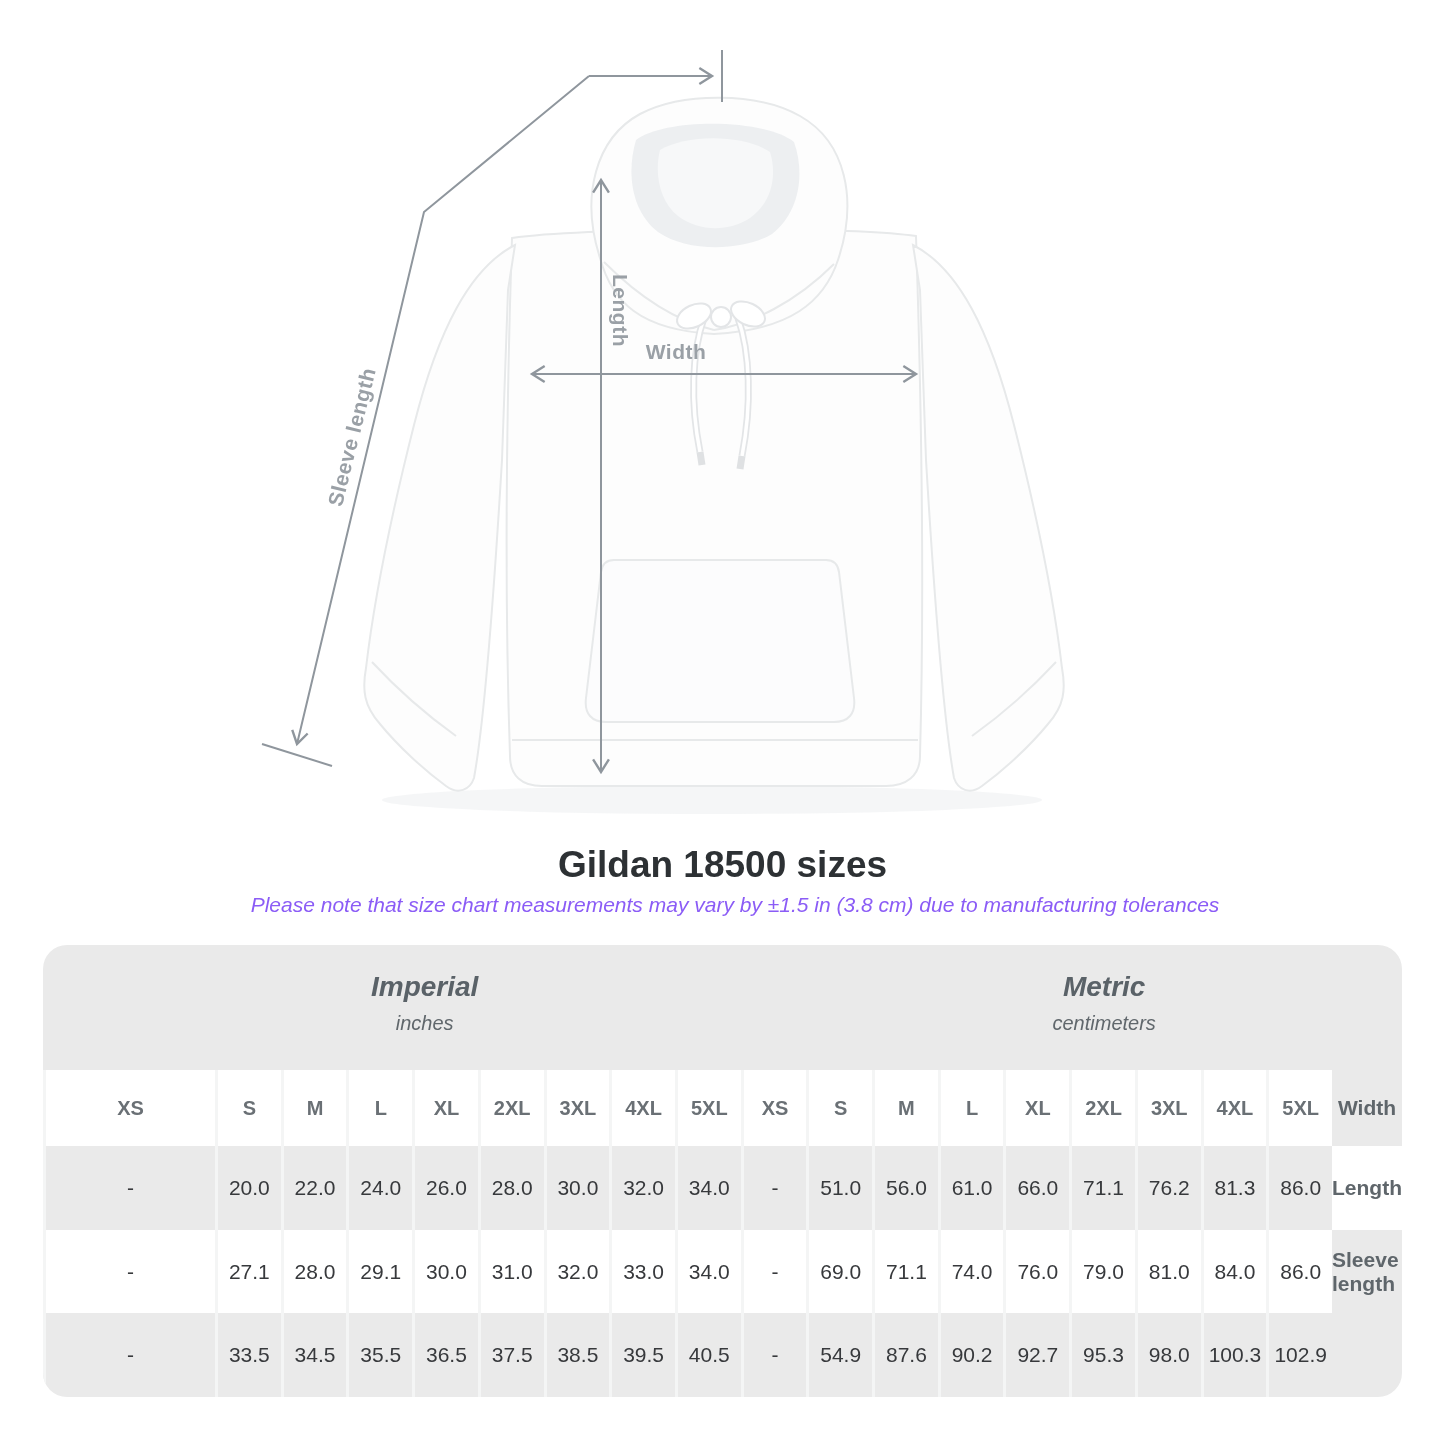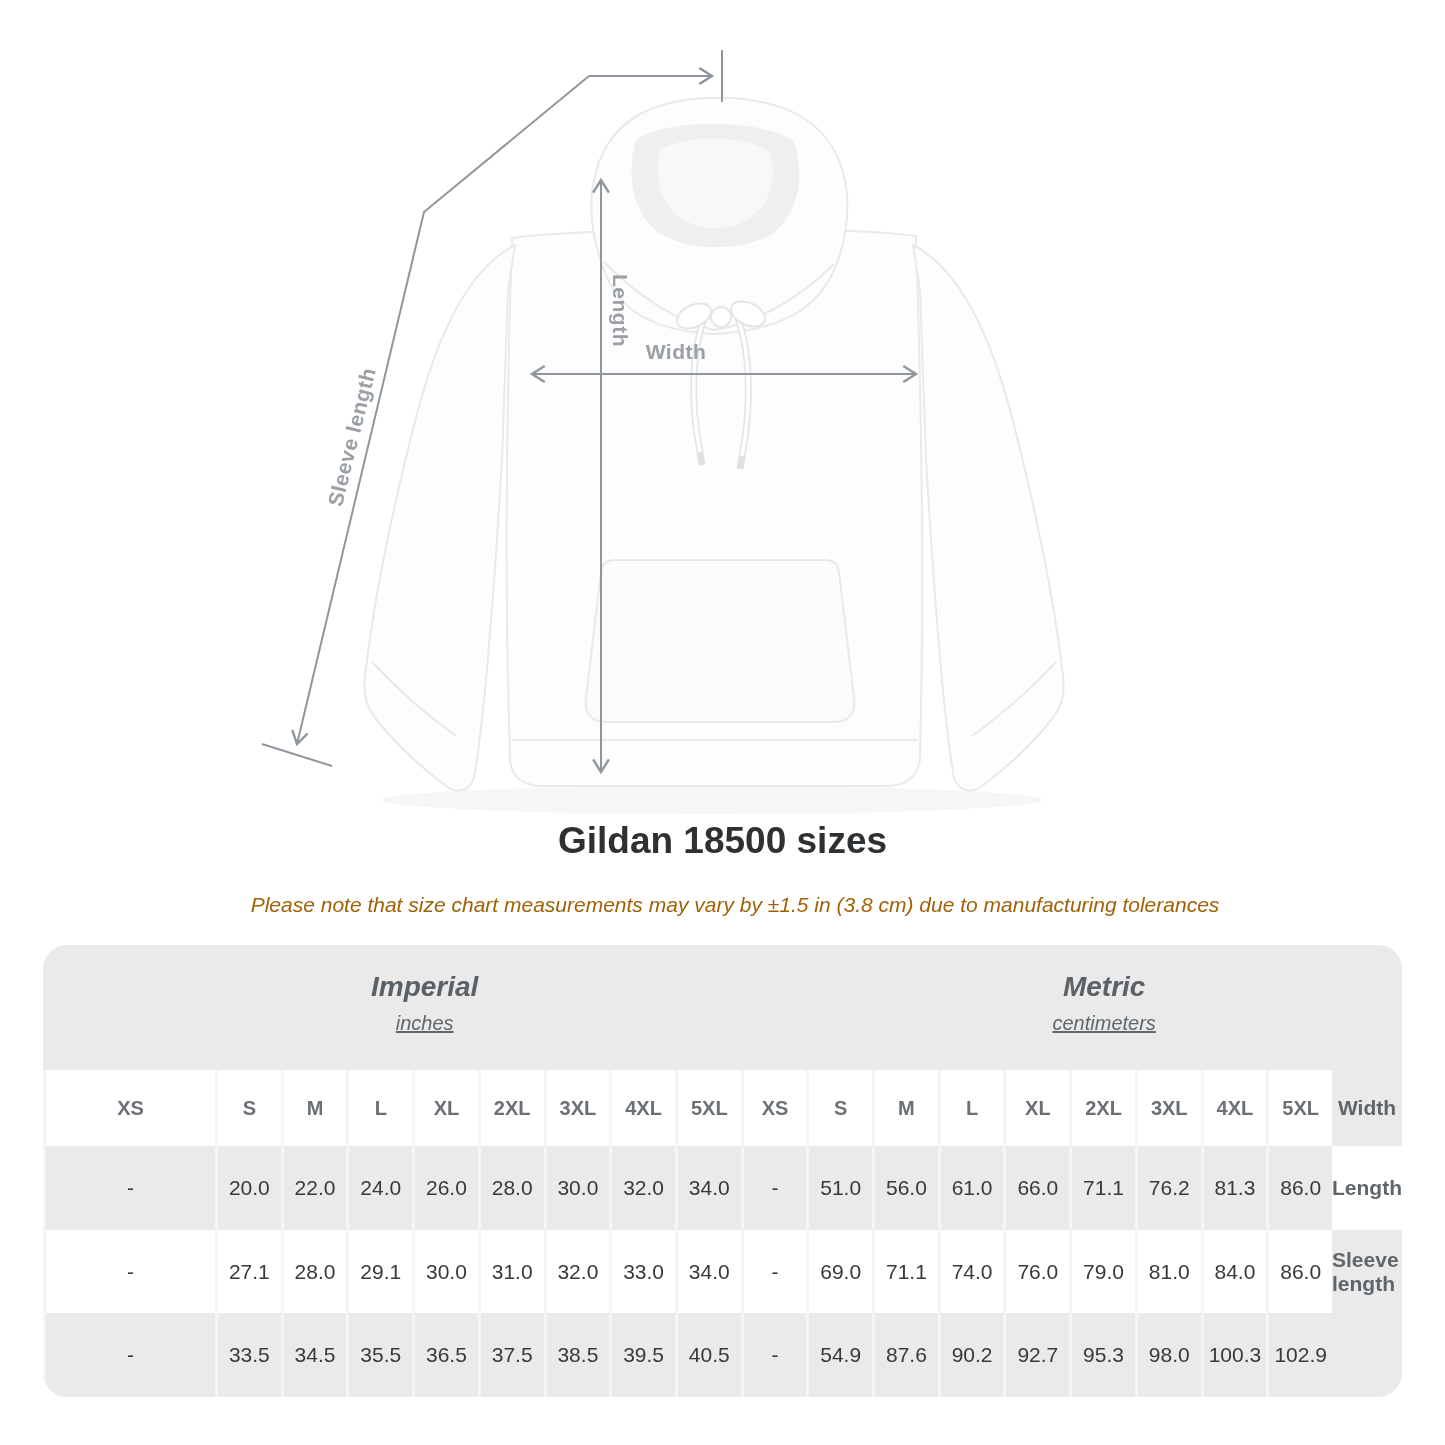--- a/index.html
+++ b/index.html
@@ -9,36 +9,36 @@
   
   #hoodie-svg{position:absolute;left:0;top:0;width:1445px;height:845px;}
   .measure-label{position:absolute;color:#9aa0a6;font-weight:bold;font-size:21px;
                  letter-spacing:.5px;pointer-events:none;}
   #label-length{left:608px;top:274px;writing-mode:vertical-rl;}
   #label-width{left:601px;top:340px;width:150px;text-align:center;}
   #label-sleeve{left:352px;top:437px;transform:translate(-50%,-50%) rotate(-76deg);
                 white-space:nowrap;}
 
   
-  #chart-title{position:absolute;left:0;right:0;top:820px;text-align:center;
+  #chart-title{position:absolute;left:0;right:0;top:844px;text-align:center;
                font-size:37px;font-weight:bold;color:#2d3134;}
   #chart-note{position:absolute;left:0;right:0;top:893px;text-align:center;
-              font-size:21px;font-style:italic;color:#a16207;margin-left:25px;}
+              font-size:21px;font-style:italic;color:#8b5cf6;margin-left:25px;}
 
   
   #size-table{position:absolute;left:43px;top:945px;width:1359px;height:452px;
               background:#eaeaea;border-radius:24px;overflow:hidden;
               display:grid;grid-template-columns:172px repeat(18,1fr);
               grid-template-rows:125px 76px 84px 83px 84px;}
   .cell{display:flex;align-items:center;justify-content:center;}
   .gcell{flex-direction:column;justify-content:center;padding-bottom:10px;}
   .g-imp{grid-column:1/11;}
   .g-met{grid-column:11/20;}
   .g-label{font-size:28px;font-weight:bold;font-style:italic;color:#5a6268;}
-  .g-sub{font-size:20px;font-style:italic;color:#60676c;margin-top:9px;text-decoration:underline;}
+  .g-sub{font-size:20px;font-style:italic;color:#60676c;margin-top:9px;}
   .bg-white{background:#ffffff;}
   .sep{border-left:3px solid #f4f5f5;}
   .hcell{font-size:20px;font-weight:bold;color:#6a7075;}
   .rlabel{font-size:21px;font-weight:bold;color:#5f666b;}
   .dcell{font-size:21px;color:#37393c;}
 </style>
 </head>
 <body>
 
 <div id="page">

